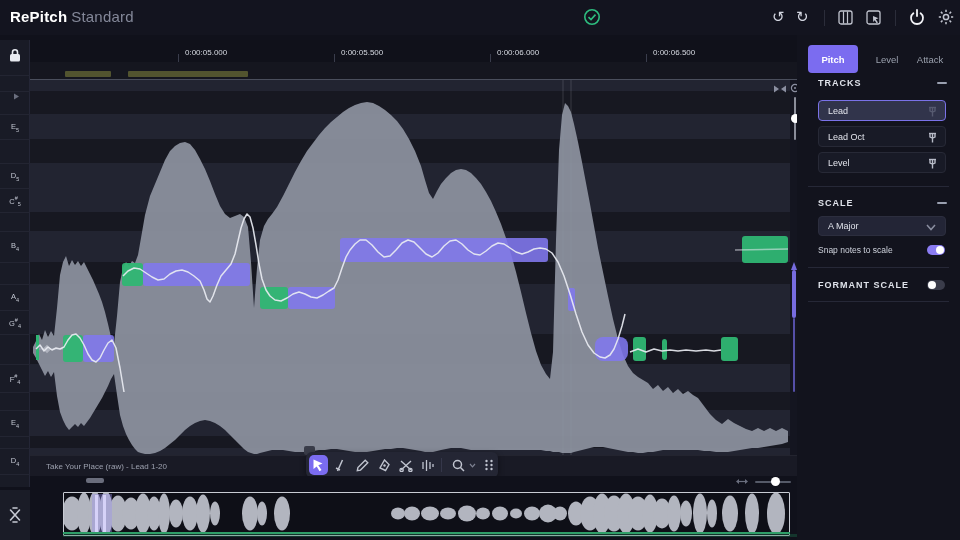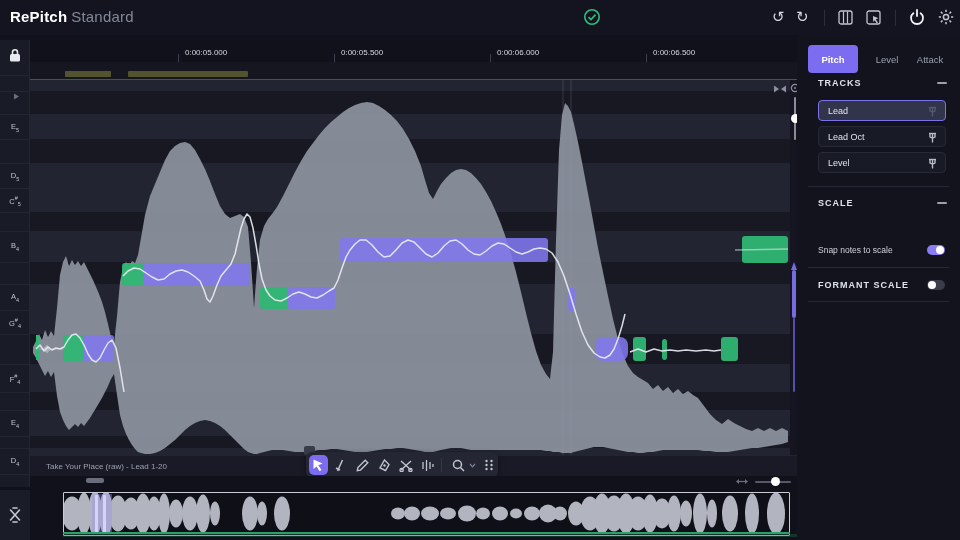--- a/index.html
+++ b/index.html
@@ -437,20 +437,26 @@
               <path d="M3 2.5 V6 Q5.5 7.5 8 6 V2.5"></path>
             </g>
           </svg>
         </div>
       </div>
 
     <div class="pdivider" style="top:151px"></div>
 
     <div class="phead" style="left:21px;top:163px">SCALE</div>
     <div class="minus" style="left:140px;top:167px"></div>
+    <div id="scale-select" class="abs" style="top:181px">
+      <span>A Major</span>
+      <svg style="position:absolute;right:9px;top:7px" width="10" height="7" viewBox="0 0 10 7">
+          <polyline points="1,1 5,5.5 9,1" fill="none" stroke="#8a8ea0" stroke-width="1.5"></polyline>
+        </svg>
+    </div>
     <div class="small-label" style="left:21px;top:210px">Snap notes to scale</div>
     <div class="toggle on" style="left:130px;top:210px">
         <span class="knob"></span>
       </div>
 
     <div class="pdivider" style="top:232px"></div>
 
     <div class="phead" style="left:21px;top:245px">FORMANT SCALE</div>
     <div class="toggle off" style="left:130px;top:245px">
         <span class="knob"></span>

